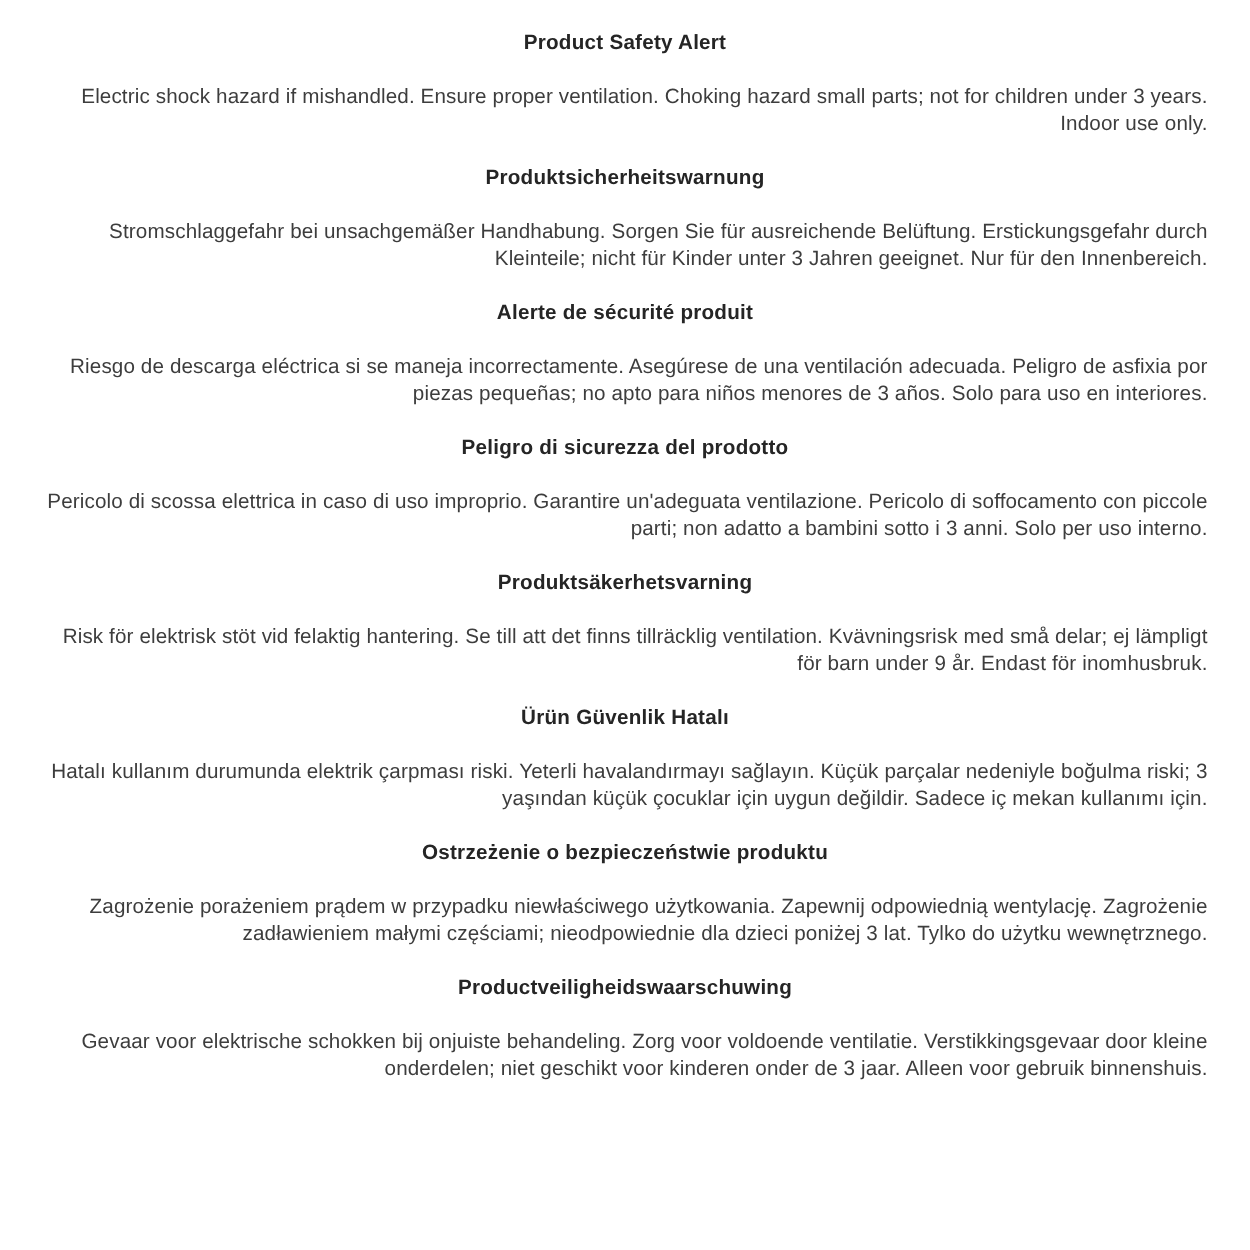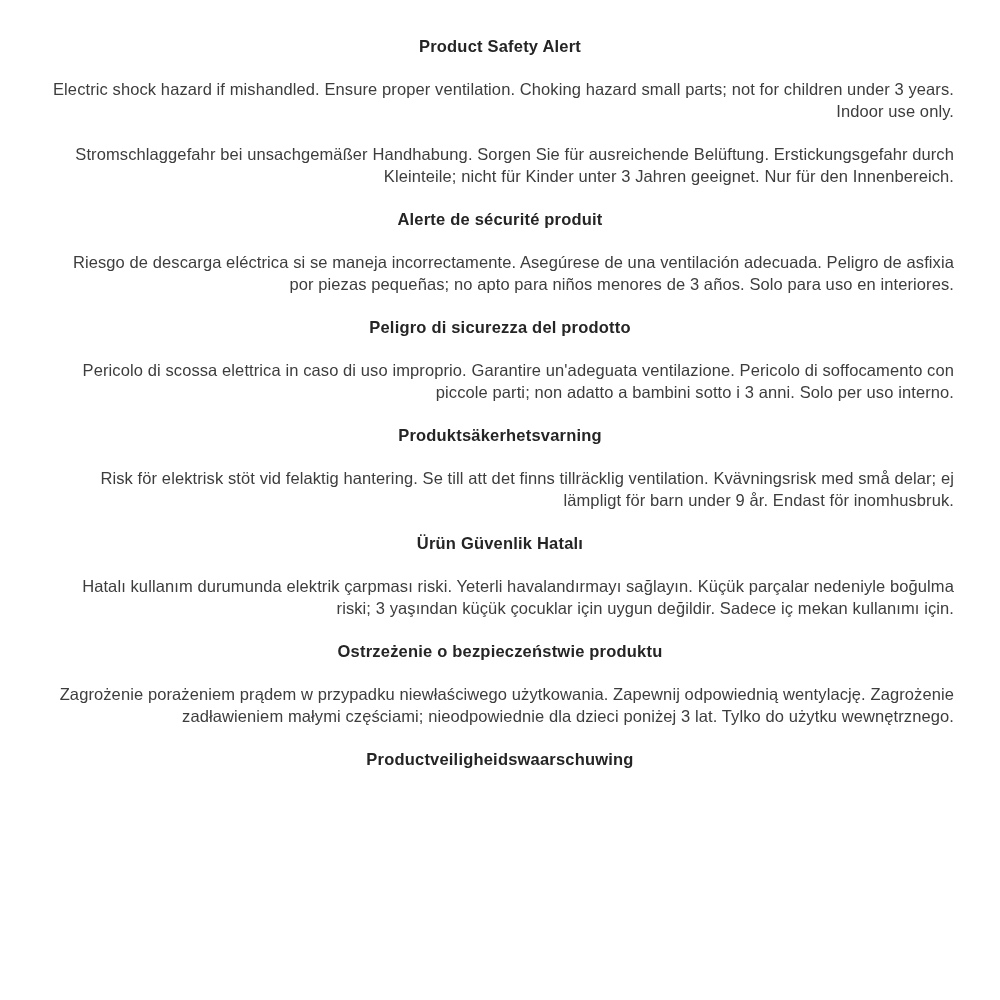--- a/index.html
+++ b/index.html
@@ -11,21 +11,21 @@
   .page {
     width: 1000px;
     height: 1000px;
     box-sizing: border-box;
     padding: 23px 34px 0 34px;
     overflow: hidden;
     background: #ffffff;
     font-family: "Liberation Sans", sans-serif;
   }
   .alert-section {
-    margin: 12px;
+    margin: 0;
   }
   .alert-heading {
     margin: 0 0 21px 0;
     font-size: 16.5px;
     line-height: 22px;
     font-weight: 700;
     text-align: center;
     color: #252525;
     letter-spacing: 0.2px;
   }
@@ -43,20 +43,21 @@
 <body>
 
 <main class="page">
 
   <section class="alert-section" lang="en">
     <h2 class="alert-heading">Product Safety Alert</h2>
     <p class="alert-body">Electric shock hazard if mishandled. Ensure proper ventilation. Choking hazard small parts; not for children under 3 years. Indoor use only.</p>
   </section>
 
   <section class="alert-section" lang="de">
+    <h2 class="alert-heading">Produktsicherheitswarnung</h2>
     <p class="alert-body">Stromschlaggefahr bei unsachgemäßer Handhabung. Sorgen Sie für ausreichende Belüftung. Erstickungsgefahr durch Kleinteile; nicht für Kinder unter 3 Jahren geeignet. Nur für den Innenbereich.</p>
   </section>
 
   <section class="alert-section" lang="fr">
     <h2 class="alert-heading">Alerte de sécurité produit</h2>
   </section>
 
   <section class="alert-section" lang="es">
     <p class="alert-body">Riesgo de descarga eléctrica si se maneja incorrectamente. Asegúrese de una ventilación adecuada. Peligro de asfixia por piezas pequeñas; no apto para niños menores de 3 años. Solo para uso en interiores.</p>
   </section>
@@ -76,15 +77,16 @@
     <p class="alert-body">Hatalı kullanım durumunda elektrik çarpması riski. Yeterli havalandırmayı sağlayın. Küçük parçalar nedeniyle boğulma riski; 3 yaşından küçük çocuklar için uygun değildir. Sadece iç mekan kullanımı için.</p>
   </section>
 
   <section class="alert-section" lang="pl">
     <h2 class="alert-heading">Ostrzeżenie o bezpieczeństwie produktu</h2>
     <p class="alert-body">Zagrożenie porażeniem prądem w przypadku niewłaściwego użytkowania. Zapewnij odpowiednią wentylację. Zagrożenie zadławieniem małymi częściami; nieodpowiednie dla dzieci poniżej 3 lat. Tylko do użytku wewnętrznego.</p>
   </section>
 
   <section class="alert-section" lang="nl">
     <h2 class="alert-heading">Productveiligheidswaarschuwing</h2>
+    <p class="alert-body">Gevaar voor elektrische schokken bij onjuiste behandeling. Zorg voor voldoende ventilatie. Verstikkingsgevaar door kleine onderdelen; niet geschikt voor kinderen onder de 3 jaar. Alleen voor gebruik binnenshuis.</p>
   </section>
 
 </main>
 
 </body></html>

